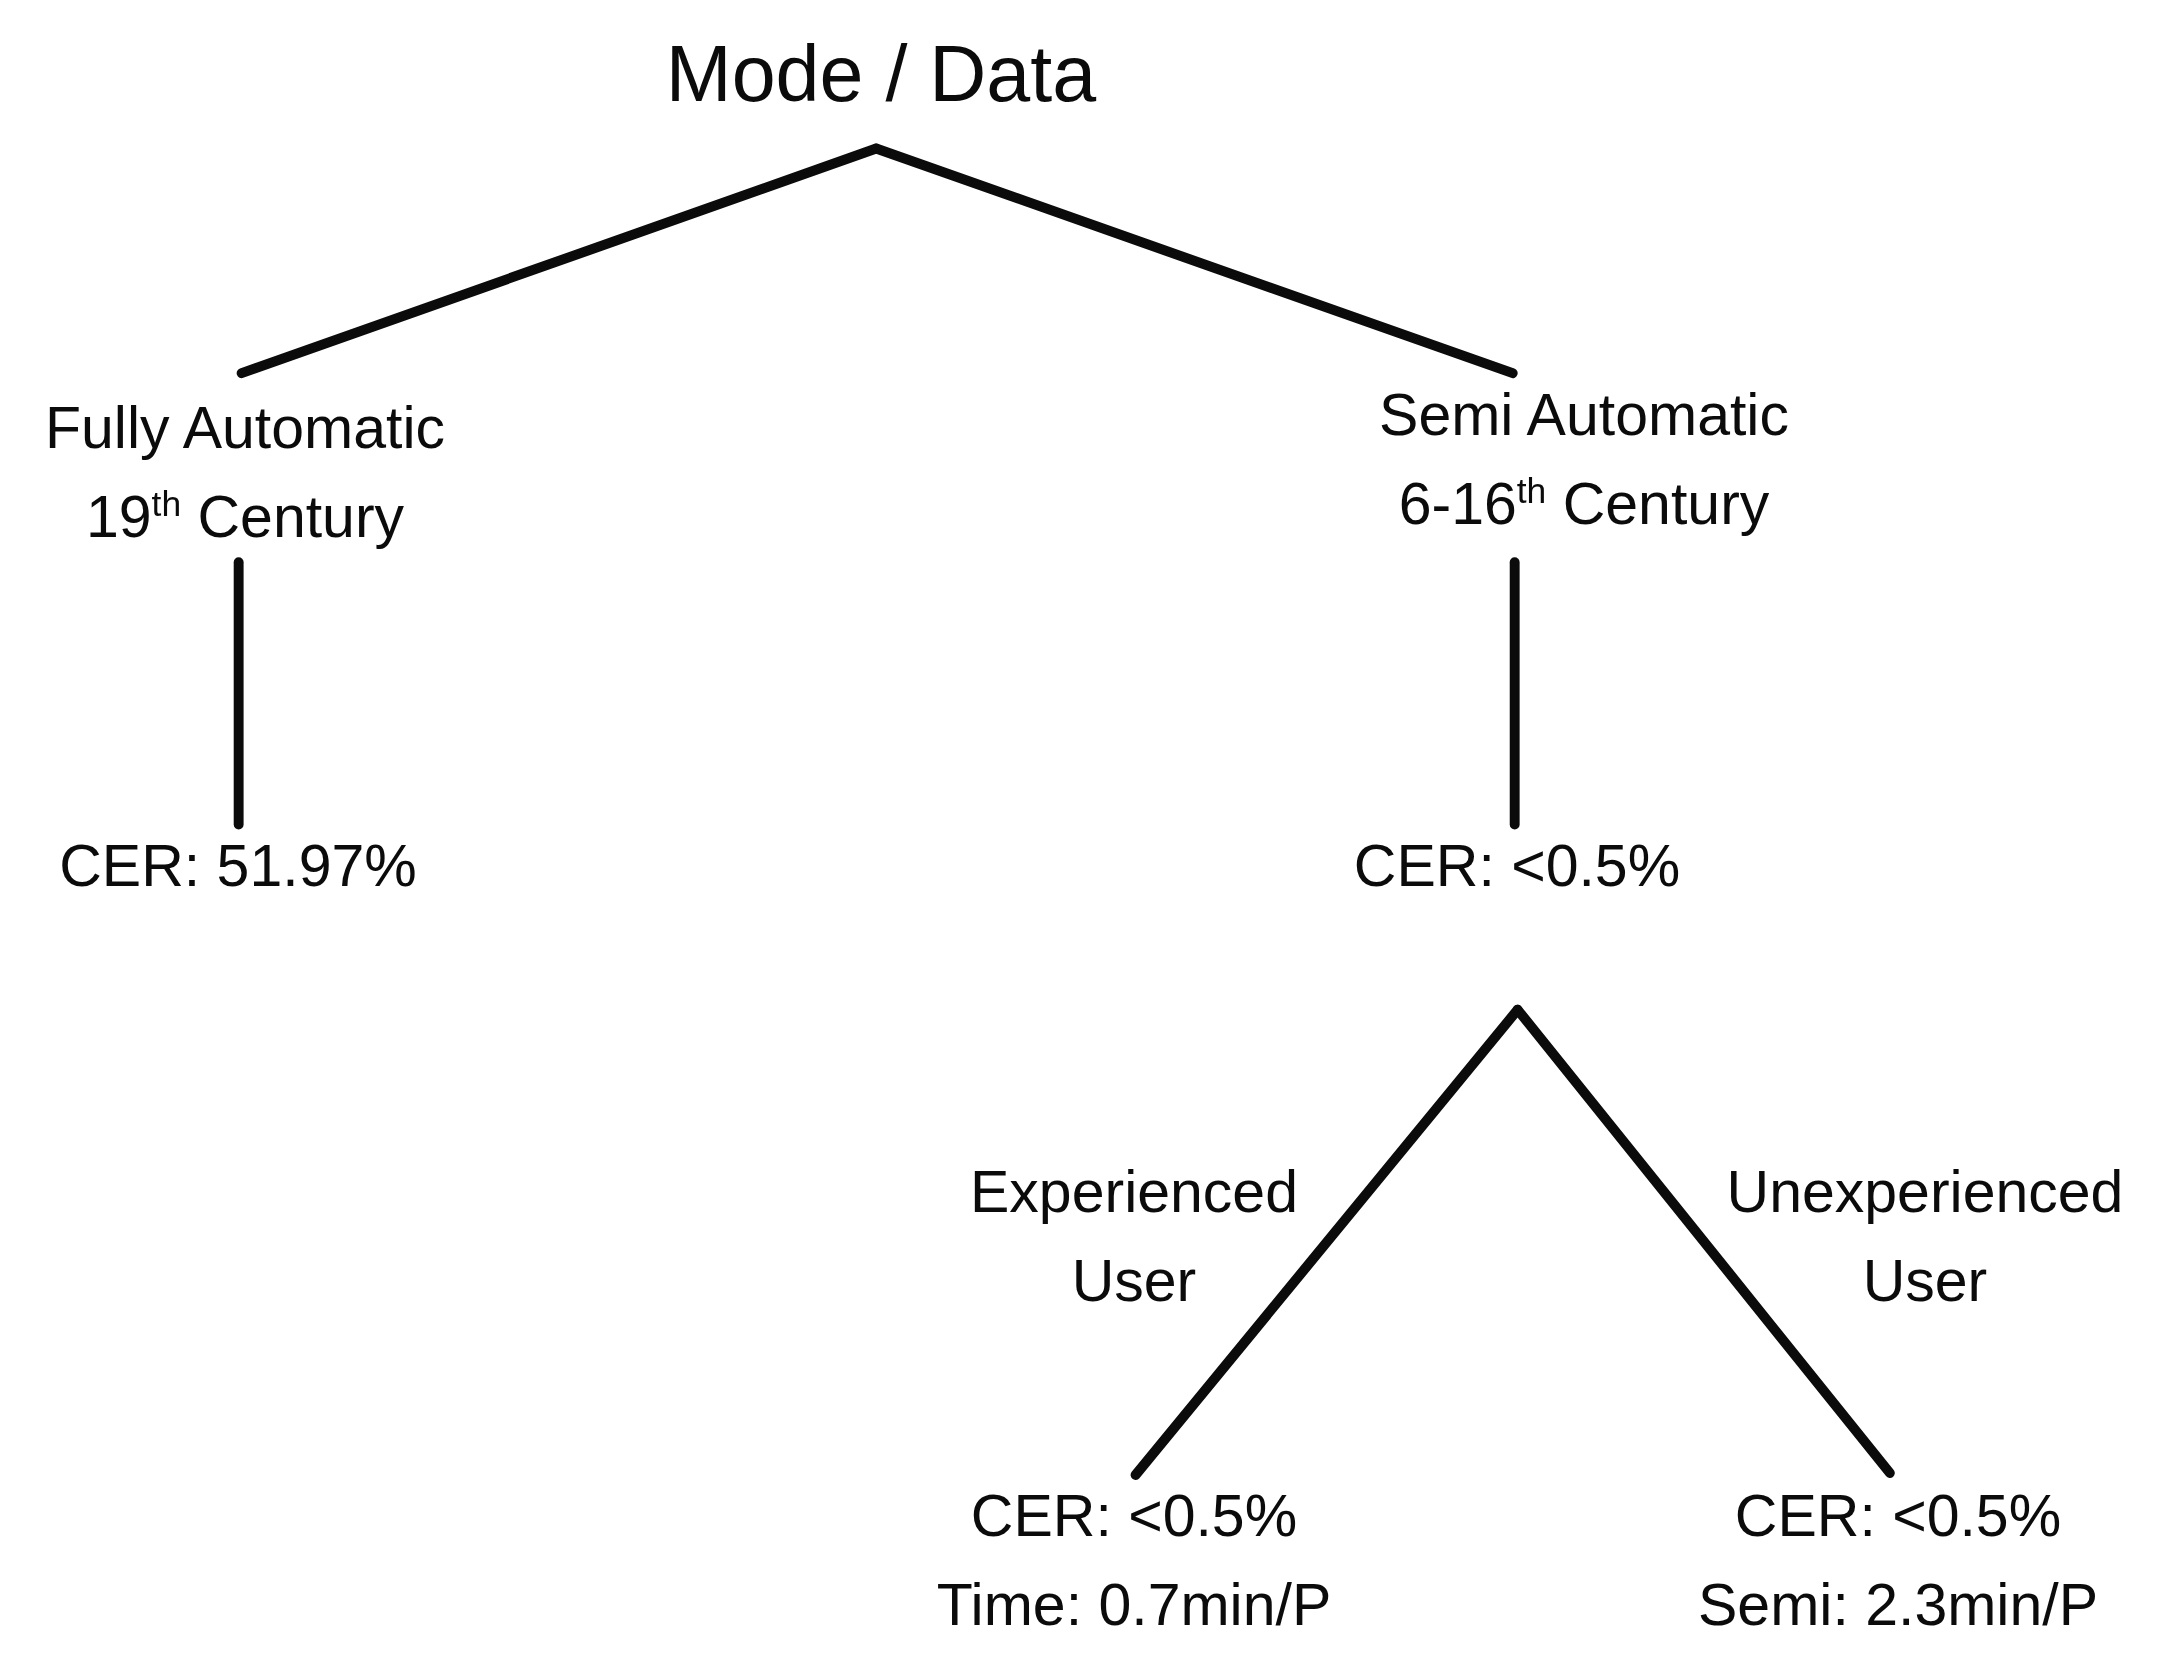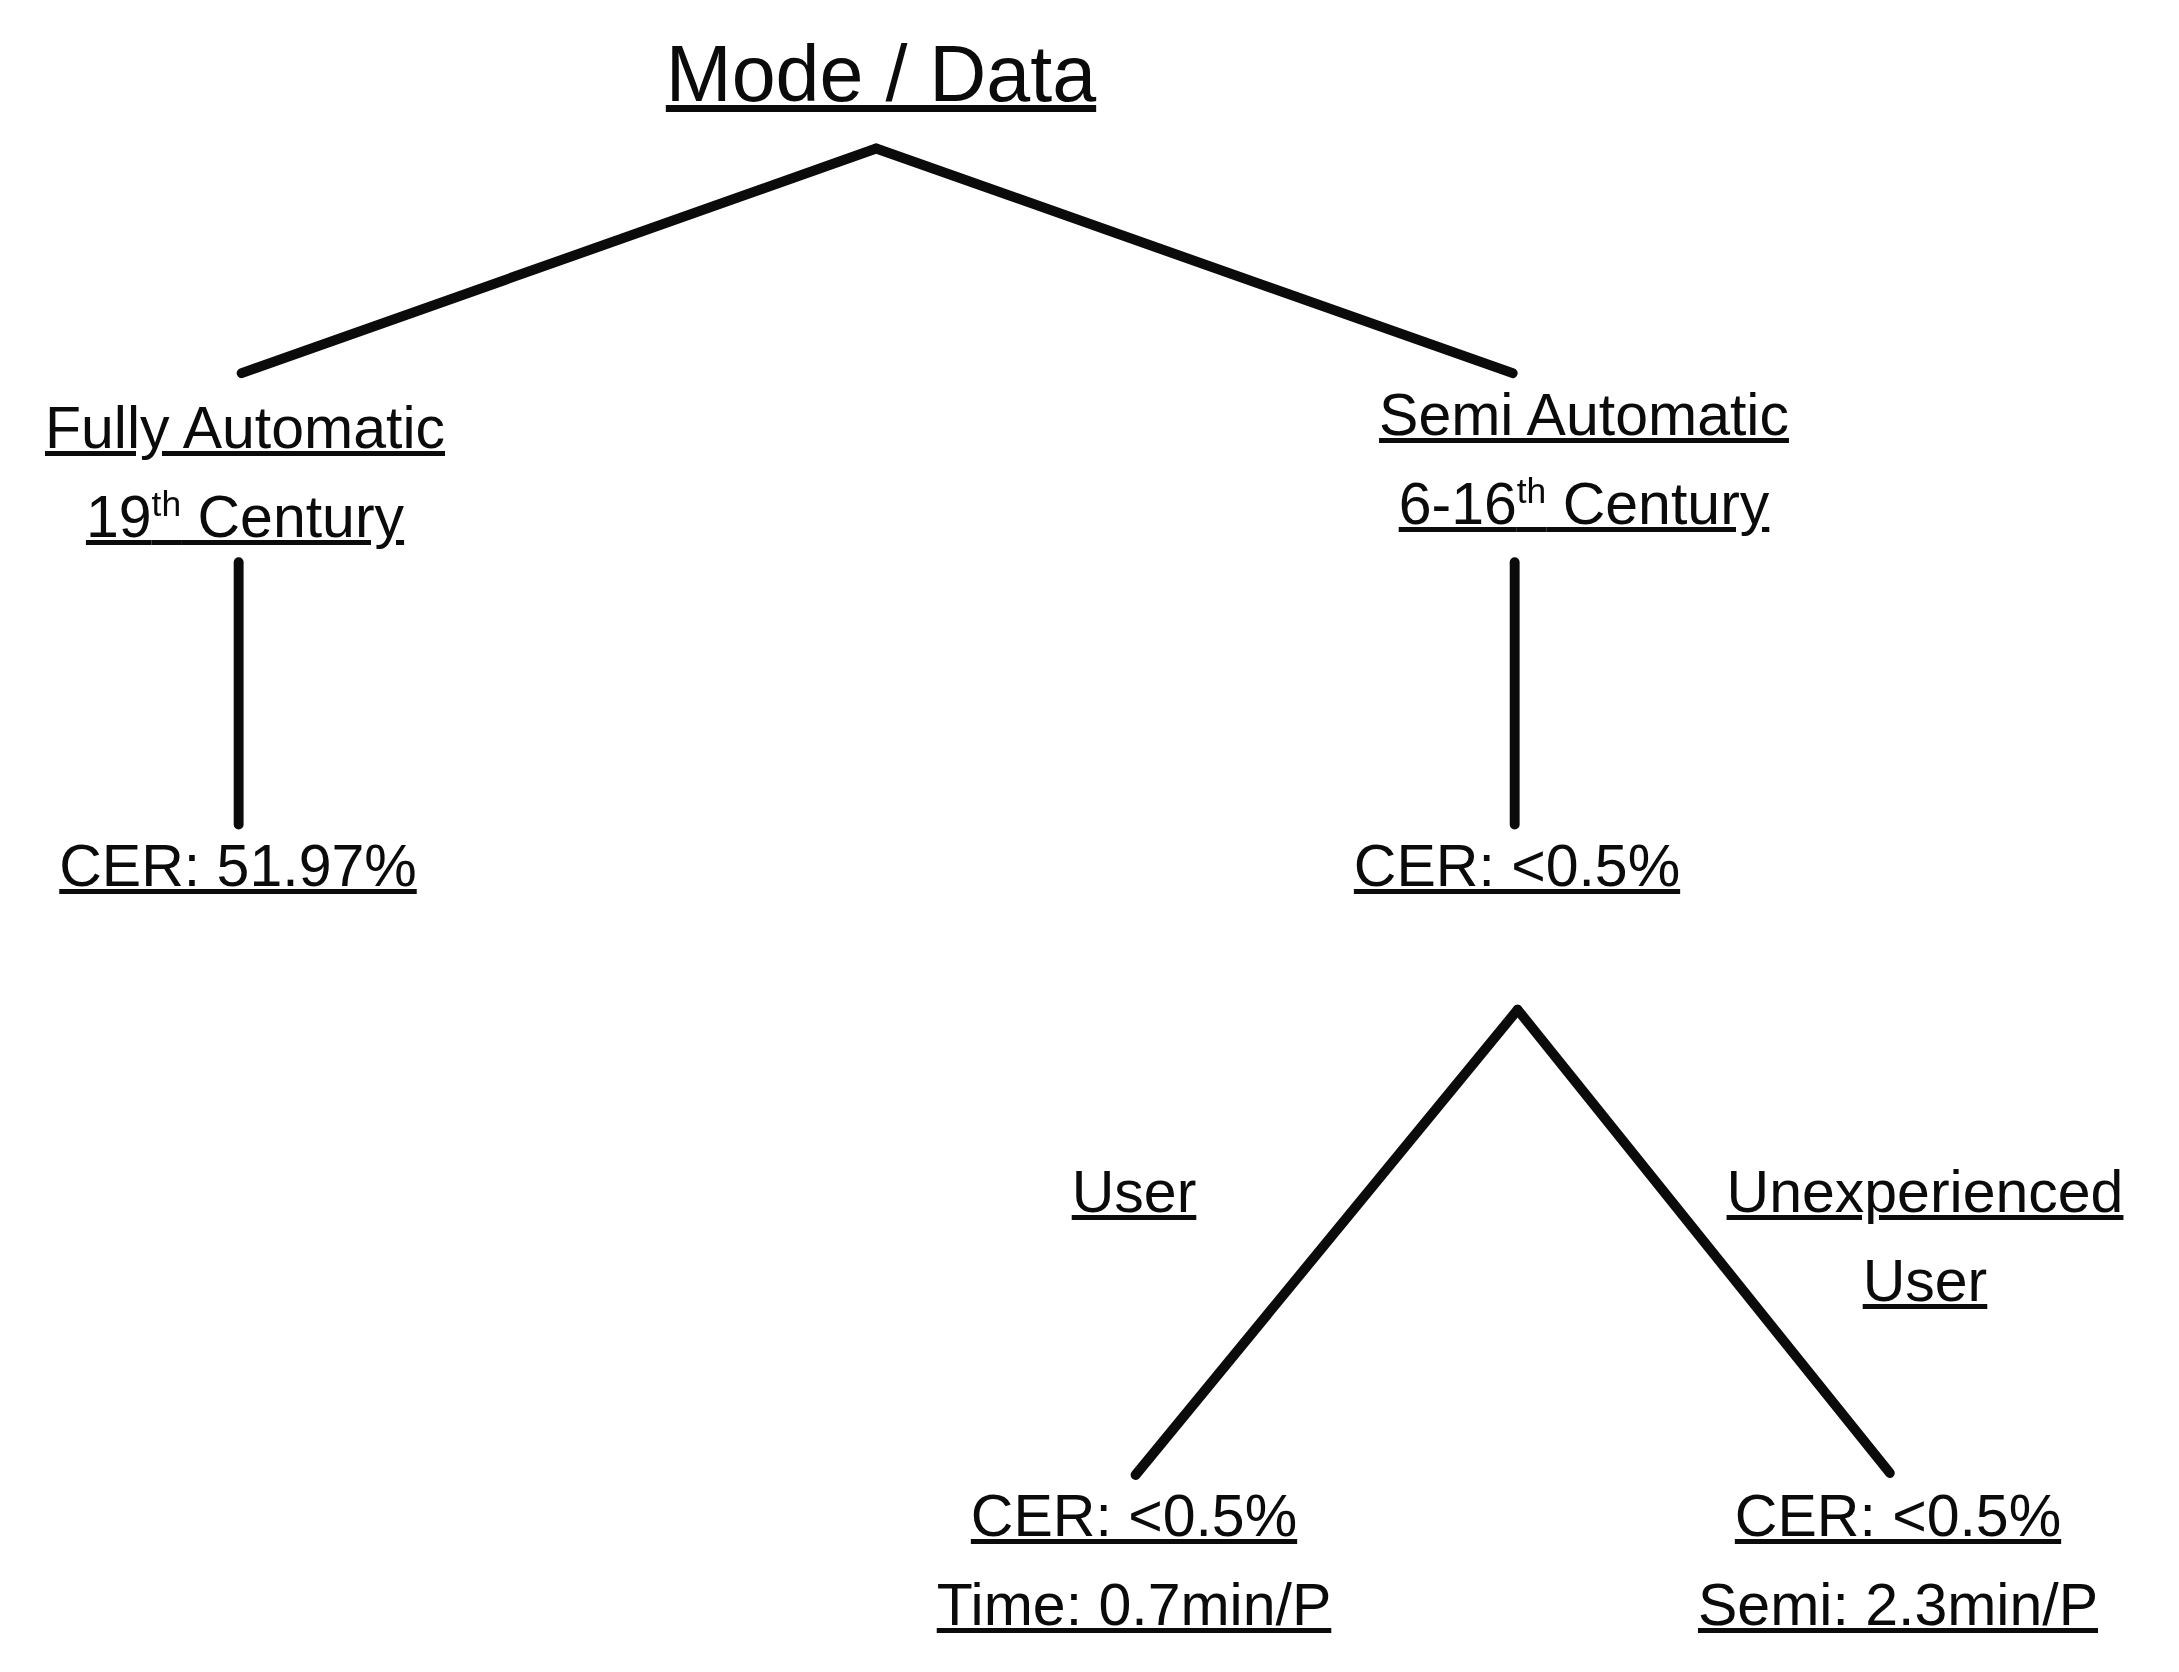--- a/index.html
+++ b/index.html
@@ -29,21 +29,20 @@
     stroke-linecap: round;
   }
   .node {
     position: absolute;
     transform: translateX(-50%);
     text-align: center;
     white-space: nowrap;
     font-size: 59px;
     line-height: 89px;
     color: #0b0b0b;
-    text-decoration: underline;
   }
   .node.title {
     font-size: 79px;
     line-height: 95px;
   }
   .node sup {
     font-size: 60%;
     line-height: 0;
     vertical-align: super;
   }
@@ -76,20 +75,21 @@
 
   <div class="node" style="left:238px; top:822px;">
     <div>CER: 51.97%</div>
   </div>
 
   <div class="node" style="left:1517px; top:822px;">
     <div>CER: &lt;0.5%</div>
   </div>
 
   <div class="node" style="left:1134px; top:1148px;">
+    <div>Experienced</div>
     <div>User</div>
   </div>
 
   <div class="node" style="left:1925px; top:1148px;">
     <div>Unexperienced</div>
     <div>User</div>
   </div>
 
   <div class="node" style="left:1134px; top:1472px;">
     <div>CER: &lt;0.5%</div>

